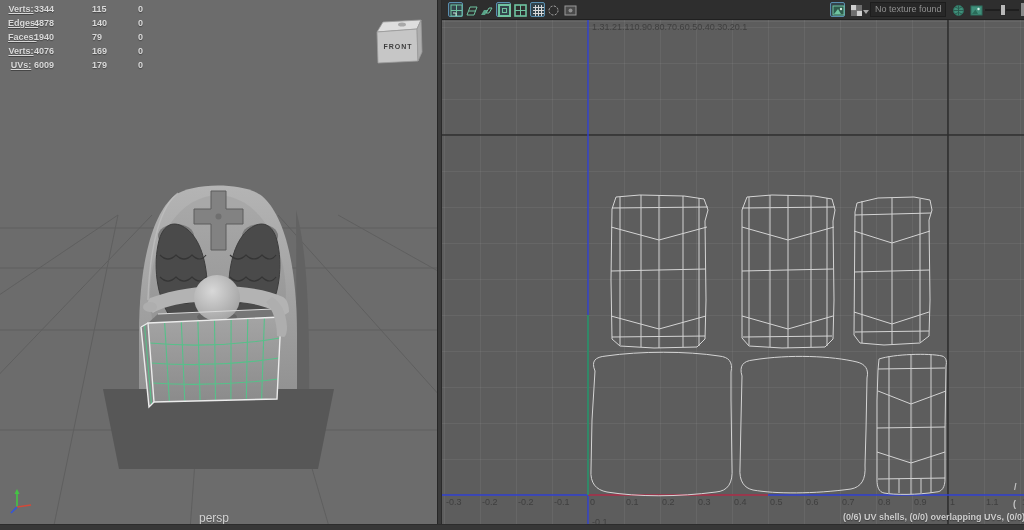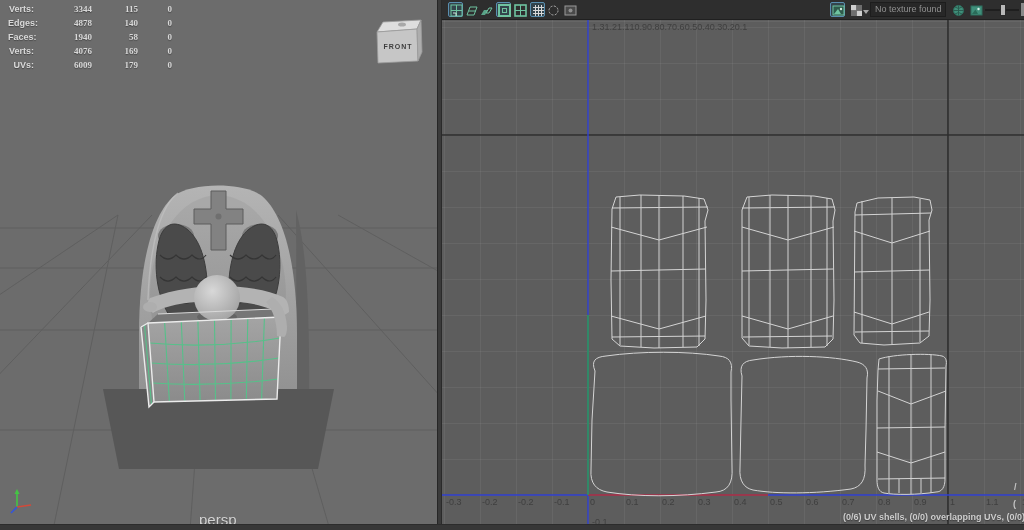--- a/index.html
+++ b/index.html
@@ -5,23 +5,23 @@
   html,body{margin:0;padding:0;background:#222;}
   #win{position:relative;width:1024px;height:530px;overflow:hidden;background:#444;
        font-family:"Liberation Sans",sans-serif;-webkit-font-smoothing:antialiased;}
   
   #persp-view{position:absolute;left:0;top:0;width:437px;height:530px;background:#6c6c6c;overflow:hidden;}
   #persp-view svg{position:absolute;left:0;top:0;}
   #hud{position:absolute;left:8px;top:2px;width:170px;color:#d9d9d9;font-size:9px;font-weight:bold;
        text-shadow:0 1px 1px rgba(0,0,0,.35);}
   .hud-row{display:grid;grid-template-columns:26px 58px 46px 34px;height:14px;line-height:14px;}
   .hud-row span{display:block;}
-  .hud-label{text-align:right;}
-  .hud-v{text-align:right;font-family:Liberation Serif, serif;}
-  #persp-label{position:absolute;left:199px;top:511px;font-size:15px;color:#d2d2d2;text-shadow:0 1px 1px rgba(0,0,0,.3);}
+  .hud-label{text-align:center;text-decoration:underline;}
+  .hud-v{text-align:left;}
+  #persp-label{position:absolute;left:199px;top:511px;font-size:12px;color:#d2d2d2;text-shadow:0 1px 1px rgba(0,0,0,.3);}
   #view-cube{position:absolute;left:372px;top:14px;width:54px;height:52px;}
   #cube-front-text{font-size:7px;font-weight:bold;fill:#3e3e3e;letter-spacing:1px;}
   
   #panel-sep{position:absolute;left:437px;top:0;width:5px;height:530px;background:#3a3a3a;
              border-left:1px solid #262626;border-right:1px solid #2a2a2a;box-sizing:border-box;}
   
   #uv-panel{position:absolute;left:442px;top:0;width:582px;height:530px;background:#5d5d5d;overflow:hidden;}
   #uv-toolbar{position:absolute;left:0;top:0;width:582px;height:20px;background:#2e2e2e;border-bottom:1px solid #202020;box-sizing:border-box;}
   .tb-icon{position:absolute;top:2px;width:15px;height:15px;box-sizing:border-box;border:1px solid transparent;border-radius:2px;}
   .tb-icon.hl{border-color:#5a8fb0;background:#33444c;}
@@ -168,21 +168,21 @@
         </div>
         <div class="hud-row">
           <span class="hud-label">Edges:</span>
           <span class="hud-v">4878</span>
           <span class="hud-v">140</span>
           <span class="hud-v">0</span>
         </div>
         <div class="hud-row">
           <span class="hud-label">Faces:</span>
           <span class="hud-v">1940</span>
-          <span class="hud-v">58</span>
+          <span class="hud-v">79</span>
           <span class="hud-v">0</span>
         </div>
         <div class="hud-row">
           <span class="hud-label">Verts:</span>
           <span class="hud-v">4076</span>
           <span class="hud-v">169</span>
           <span class="hud-v">0</span>
         </div>
         <div class="hud-row">
           <span class="hud-label">UVs:</span>

